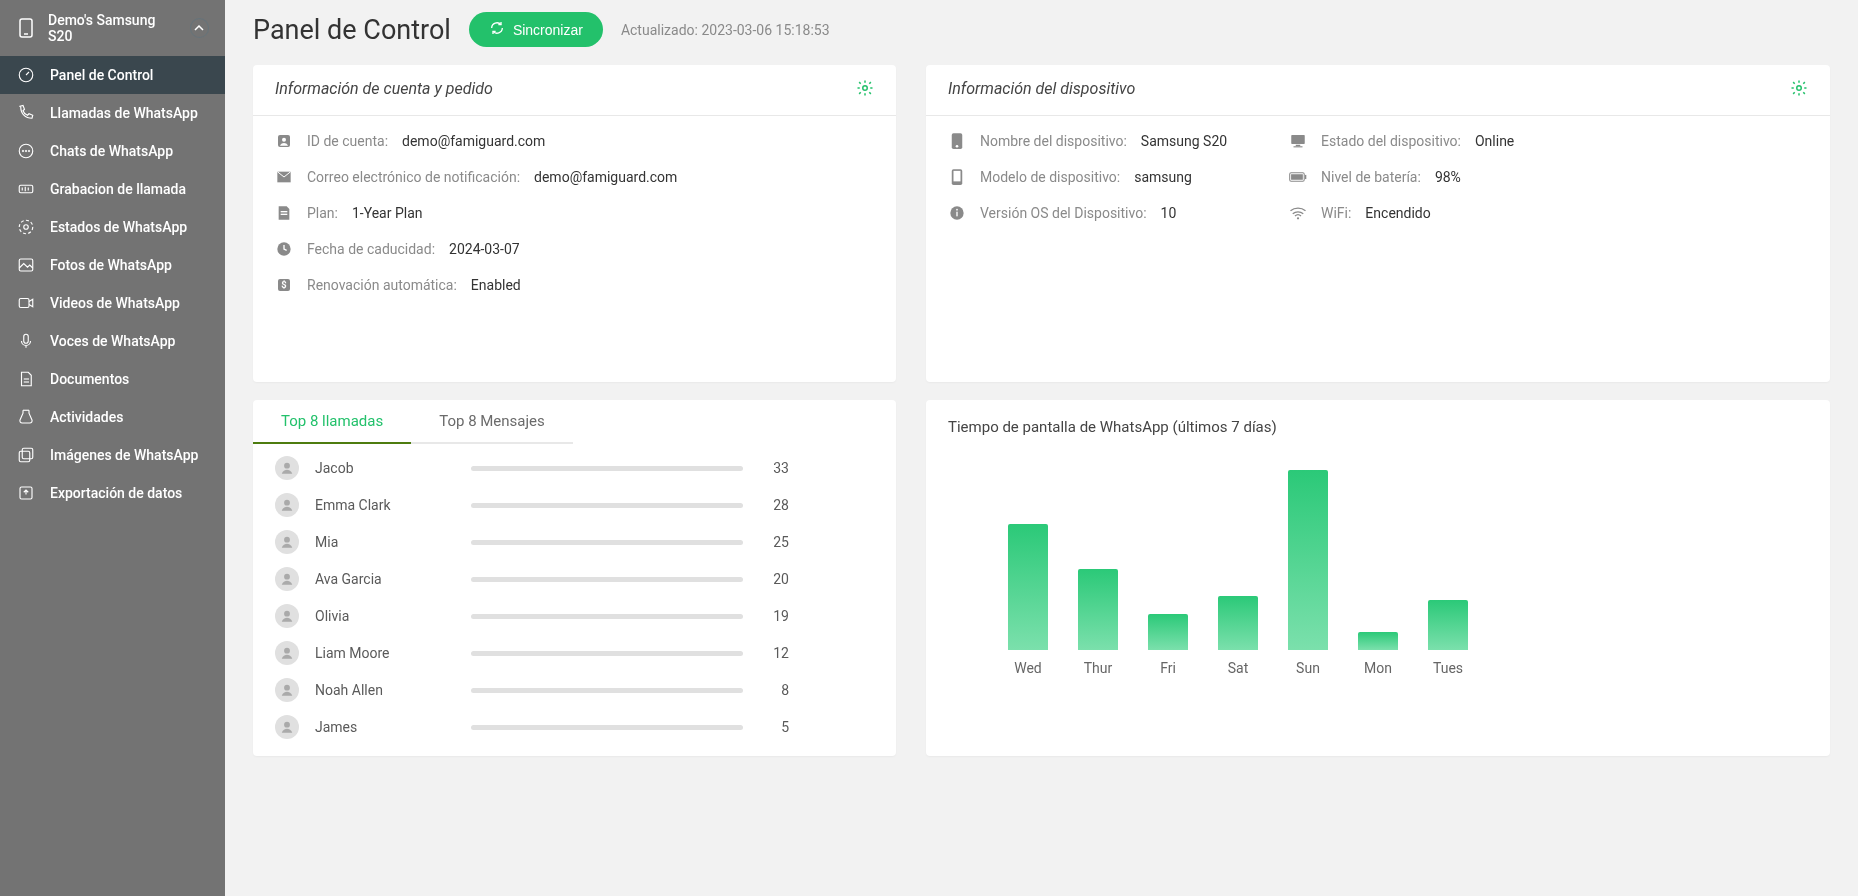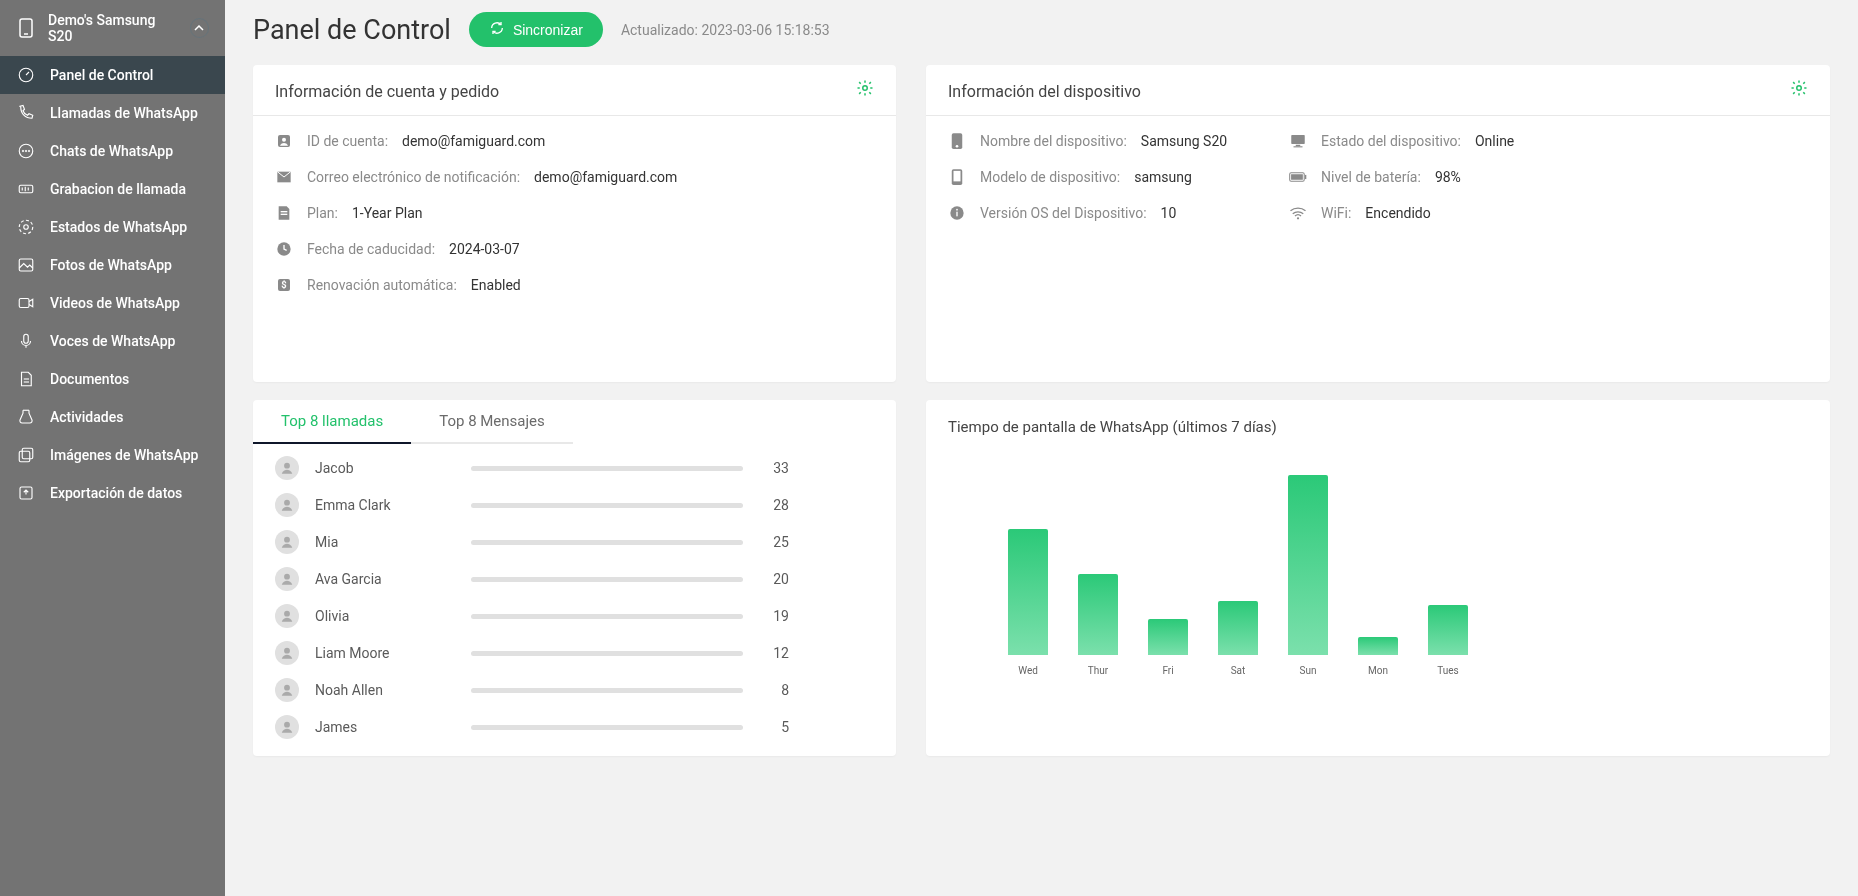--- a/index.html
+++ b/index.html
@@ -19,56 +19,56 @@
   .title-row { display: flex; align-items: center; gap: 18px; margin-bottom: 18px; }
   .page-title { font-size: 27px; font-weight: 400; color: #333; }
   .sync-btn { background: #23c16b; color: #fff; border: none; border-radius: 18px; padding: 8px 20px; font-size: 14px; font-weight: 500; display: flex; align-items: center; gap: 8px; cursor: pointer; }
   .sync-btn svg { stroke: #fff; fill: none; }
   .updated { color: #8a8a8a; font-size: 14px; }
   
   .cards-row { display: flex; gap: 30px; }
   .card { background: #fff; border-radius: 4px; box-shadow: 0 1px 2px rgba(0,0,0,0.04); }
   .card.left { width: 643px; }
   .card.right { flex: 1; }
-  .card-head { display: flex; align-items: flex-end; justify-content: space-between; padding: 14px 22px; border-bottom: 1px solid #e8e8e8; }
+  .card-head { display: flex; align-items: flex-start; justify-content: space-between; padding: 14px 22px; border-bottom: 1px solid #e8e8e8; font-style: italic; }
   .card-title { font-size: 16px; color: #444; font-weight: 400; }
   .gear svg { stroke: #23c16b; fill: none; }
   
   .info-body { padding: 16px 22px 70px; }
   .info-row { display: flex; align-items: center; gap: 14px; margin-bottom: 18px; font-size: 14px; }
   .info-row .ic2 { width: 18px; height: 18px; display: flex; align-items: center; justify-content: center; flex-shrink: 0; }
   .info-row svg { fill: #8a8a8a; }
   .info-label { color: #8a8a8a; }
   .info-val { color: #333; }
   
   .device-body { padding: 16px 22px; display: flex; gap: 41px; }
   .device-col { width: 300px; }
   .device-col.second { margin-left: 0; }
   
   
   .row2 { display: flex; gap: 30px; margin-top: 18px; }
   .tabs-card { background: #fff; border-radius: 4px; width: 643px; box-shadow: 0 1px 2px rgba(0,0,0,0.04); }
   .tabs { display: flex; }
   .tab { padding: 12px 28px; font-size: 15px; color: #6b6b6b; border-bottom: 2px solid #e8e8e8; cursor: pointer; }
-  .tab.active { color: #23c16b; border-bottom: 2px solid #0f172a; }
+  .tab.active { color: #23c16b; border-bottom: 2px solid #4d7c0f; }
   .call-list { padding: 12px 22px 4px; }
   .call-row { display: flex; align-items: center; gap: 16px; margin-bottom: 13px; font-size: 14px; }
   .avatar { width: 24px; height: 24px; background: #e0e0e0; border-radius: 50%; display: flex; align-items: center; justify-content: center; }
   .avatar svg { fill: #aaa; }
   .call-name { width: 140px; color: #5a5a5a; }
   .bar-track { flex: 0 0 272px; height: 5px; background: #e0e0e0; border-radius: 3px; overflow: hidden; }
   .bar-fill { height: 100%; background: linear-gradient(90deg,#1fb765,#5fd99a); border-radius: 3px; }
   .call-count { width: 30px; text-align: right; color: #5a5a5a; }
   
   .screen-card { background: #fff; border-radius: 4px; flex: 1; box-shadow: 0 1px 2px rgba(0,0,0,0.04); padding: 18px 22px 6px; }
   .screen-title { font-size: 15px; color: #444; margin-bottom: 30px; }
   .chart { display: flex; align-items: flex-end; gap: 30px; padding: 0 60px; height: 210px; }
   .cbar-wrap { display: flex; flex-direction: column; align-items: center; gap: 10px; }
   .cbar { width: 40px; background: linear-gradient(180deg,#2bc978,#7be0ac); border-radius: 2px 2px 0 0; }
-  .clabel { font-size: 10px; color: #666; }
+  .clabel { font-size: 14px; color: #666; }
   
 </style>
 </head>
 <body>
 
 <nav class="sidebar">
   <div class="sidebar-header">
     <span class="ic">
       <svg width="16" height="20" viewBox="0 0 16 20">
           <rect x="2" y="1" width="12" height="18" rx="2" stroke-width="1.5"></rect>

